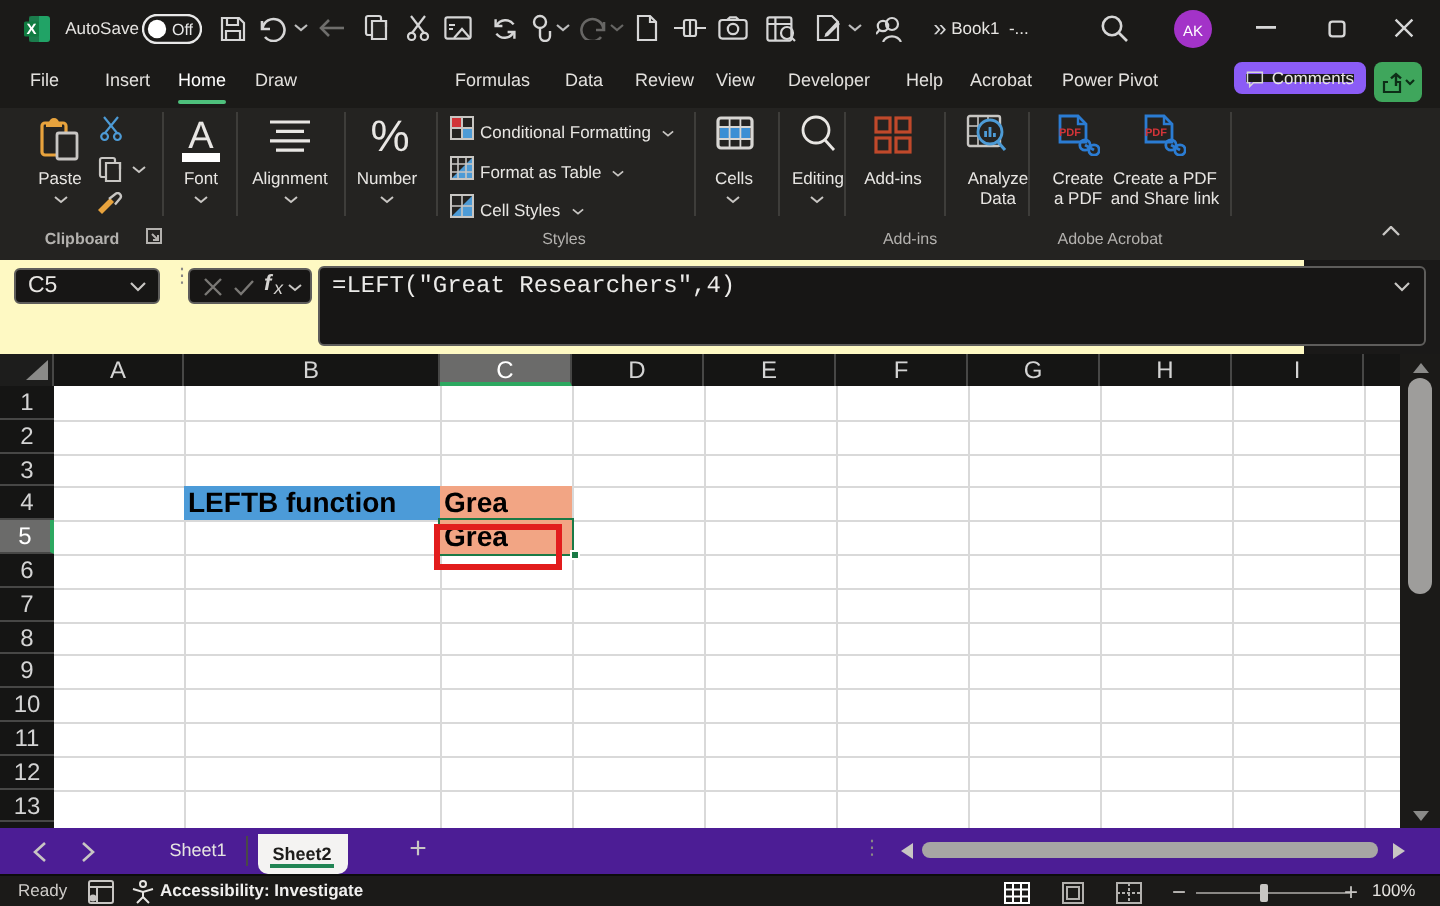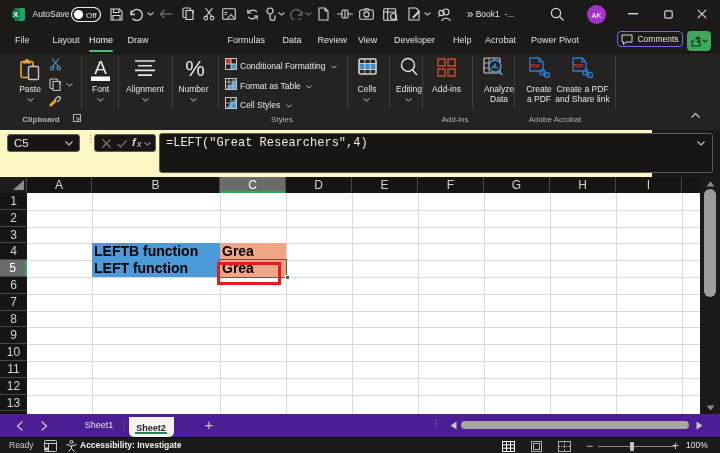--- a/index.html
+++ b/index.html
@@ -222,33 +222,33 @@
       </svg>
     </div>
   <div class="ic" style="left:695px; width:14px;">
       <svg width="10" height="10" viewBox="0 0 10 10" fill="none" stroke="#d6d6d6" stroke-width="1.2">
         <path d="M0.8 0.8 L9.2 9.2 M9.2 0.8 L0.8 9.2"></path>
       </svg>
     </div>
 </div>
 <div id="tabrow">
   <div class="rtab" style="left:15px;">File</div>
-  <div class="rtab" style="left:52.5px;">Layout</div>
+  <div class="rtab" style="left:52.5px;">Insert</div>
   <div class="rtab" style="left:89px; font-weight:normal; color:#fff;">Home<div style="position:absolute; left:0; right:0; bottom:2px; height:2px; background:#4ec07c; border-radius:1px;"></div></div>
   <div class="rtab" style="left:127.5px;">Draw</div>
   <div class="rtab" style="left:227.5px;">Formulas</div>
   <div class="rtab" style="left:282.5px;">Data</div>
   <div class="rtab" style="left:317.5px;">Review</div>
   <div class="rtab" style="left:358px;">View</div>
   <div class="rtab" style="left:394px;">Developer</div>
   <div class="rtab" style="left:453px;">Help</div>
   <div class="rtab" style="left:485px;">Acrobat</div>
   <div class="rtab" style="left:531px;">Power Pivot</div>
 
-  <div style="position:absolute; left:617px; top:3px; width:66px; height:16px; border:1px solid #8b5cf6; border-radius:4px; display:flex; align-items:center; justify-content:center; color:#e6e4e1; font-size:8.5px;">
+  <div style="position:absolute; left:617px; top:3px; width:66px; height:16px; border:6px solid #8b5cf6; border-radius:4px; display:flex; align-items:center; justify-content:center; color:#e6e4e1; font-size:8.5px;">
     <svg width="12" height="11" viewBox="0 0 12 11" fill="none" stroke="#d6d6d6" stroke-width="1" style="margin-right:4px;">
         <path d="M1 1 h10 v7 h-6 l-2.5 2.5 V8 H1 Z"></path>
       </svg>Comments
   </div>
 
   <div style="position:absolute; left:687px; top:3px; width:24px; height:20px; background:#3fa65c; border-radius:4px; display:flex; align-items:center; justify-content:center;">
     <svg width="17" height="11" viewBox="0 0 17 11" fill="none" stroke="#0d2e17" stroke-width="1.2">
         <path d="M4.5 3.2 L7 1 L9.5 3.2 M7 1 v6"></path>
         <path d="M3 5 H1 v5 h8 V5 H7" stroke-width="1.1"></path>
         <path d="M12 4 L14 6 L16 4" stroke-width="1.1"></path>
@@ -547,21 +547,20 @@
   <div class="gl-h" style="top:116.8px;"></div>
   <div class="gl-h" style="top:133.6px;"></div>
   <div class="gl-h" style="top:150.4px;"></div>
   <div class="gl-h" style="top:167.2px;"></div>
   <div class="gl-h" style="top:184px;"></div>
   <div class="gl-h" style="top:200.8px;"></div>
   <div class="gl-h" style="top:217.6px;"></div>
 
   <div class="abs" style="left:92px; top:66.4px; width:128px; height:16.8px; background:#4c9bd8; color:#000; font-weight:bold; font-size:14px; line-height:16.5px; padding-left:2px;">LEFTB function</div>
   <div class="abs" style="left:220px; top:66.4px; width:66px; height:16.8px; background:#f2a584; color:#000; font-weight:bold; font-size:14px; line-height:16.5px; padding-left:2px;">Grea</div>
-  <div class="abs" style="left:92px; top:83.2px; width:128px; height:16.8px; background:#4c9bd8; color:#000; font-weight:bold; font-size:14px; line-height:16.5px; padding-left:2px;">LEFT function</div>
   <div class="abs" style="left:220px; top:83.2px; width:66px; height:16.8px; background:#f2a584; color:#000; font-weight:bold; font-size:14px; line-height:16.5px; padding-left:2px;">Grea</div>
 
   <div class="abs" style="left:219px; top:82.2px; width:68px; height:18.8px; border:1.6px solid #1a7a46;"></div>
   <div class="abs" style="left:284.5px; top:97.5px; width:5px; height:5px; background:#1a7a46; border:1px solid #fff;"></div>
 
   <div class="abs" style="left:217px; top:84.5px; width:64px; height:23px; border:3px solid #e21d1d;"></div>
 </div>
 <div id="vscroll">
   <svg width="9" height="6" viewBox="0 0 9 6" style="position:absolute; left:6px; top:4px;">
       <path d="M4.5 0.5 L8.5 5.5 H0.5 Z" fill="#8a8a88"></path>

